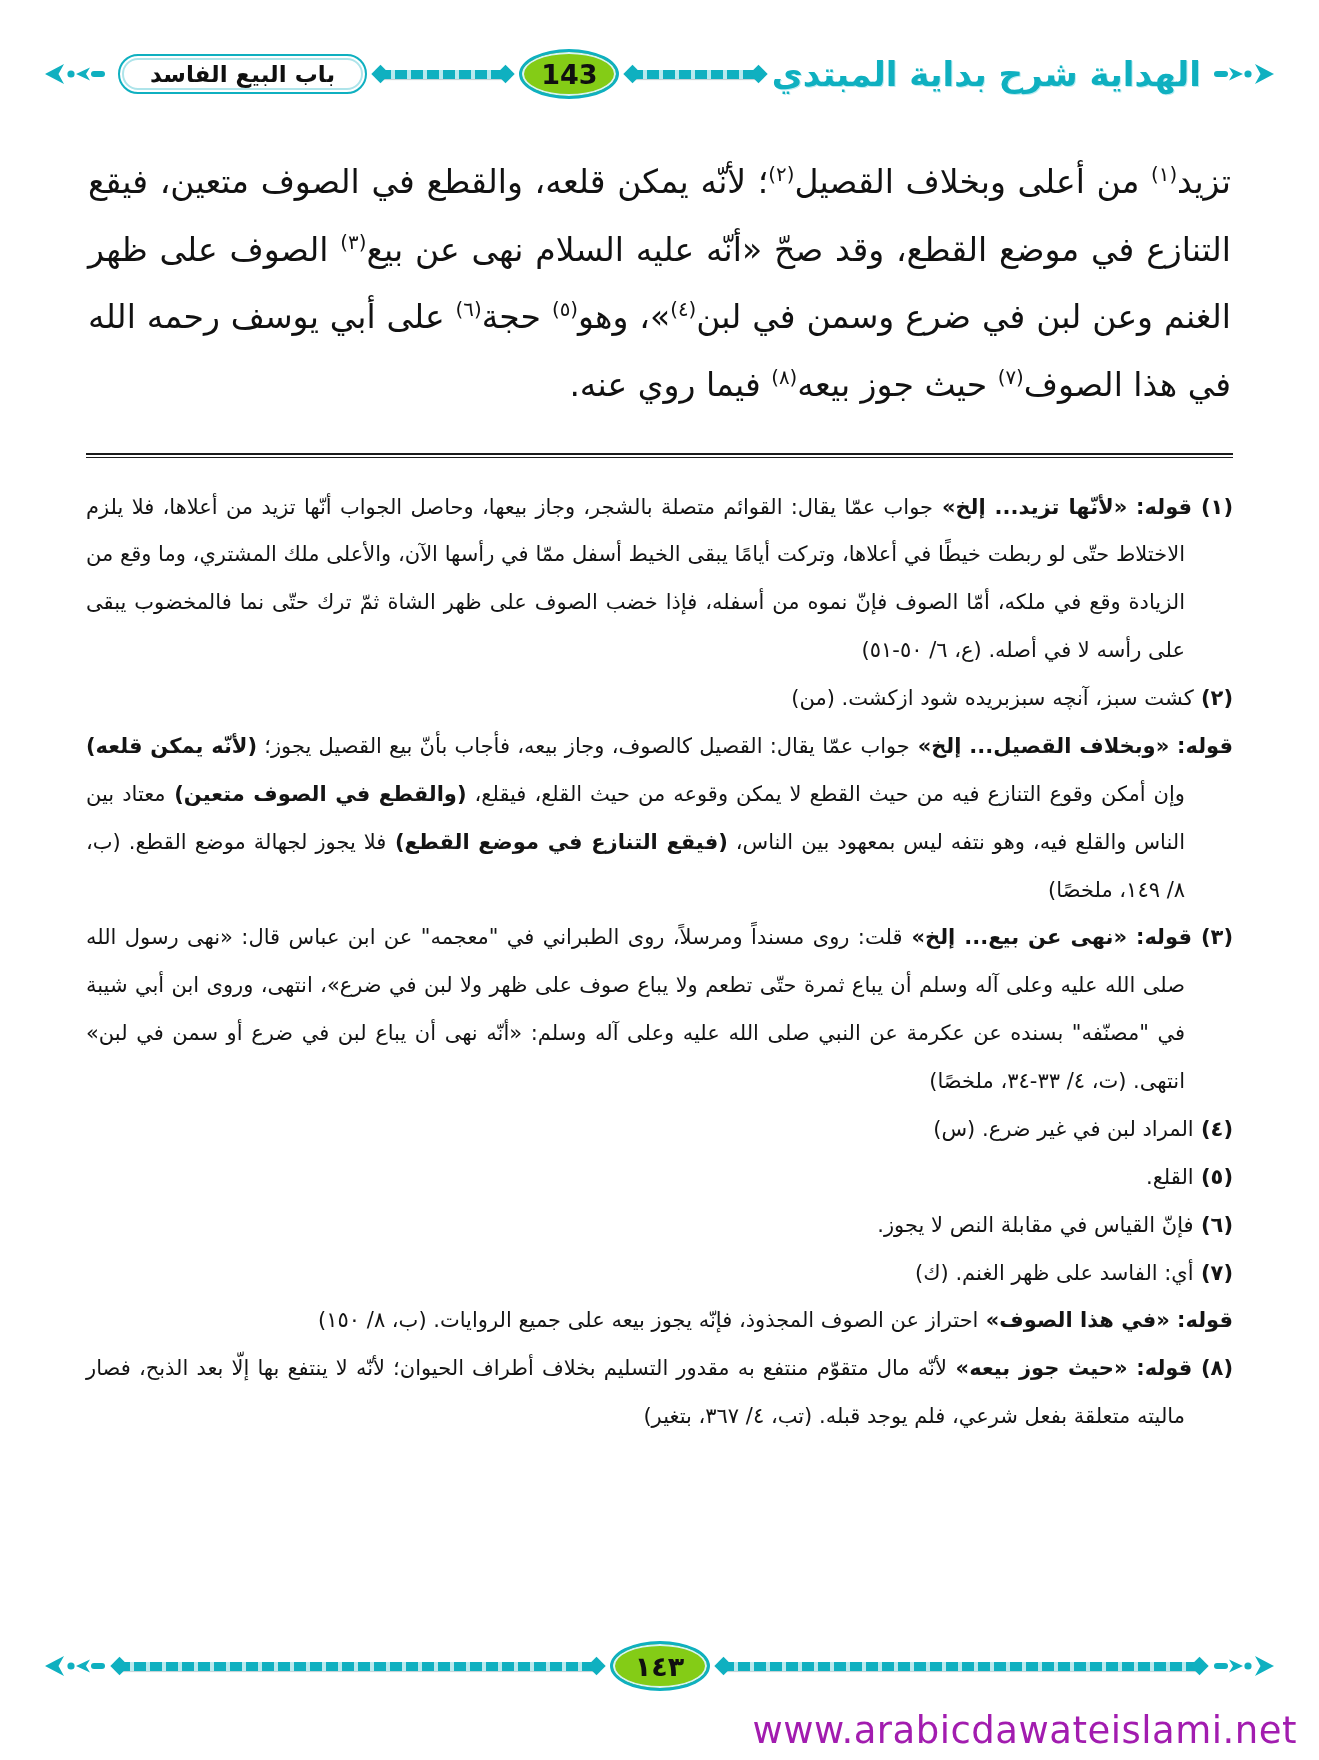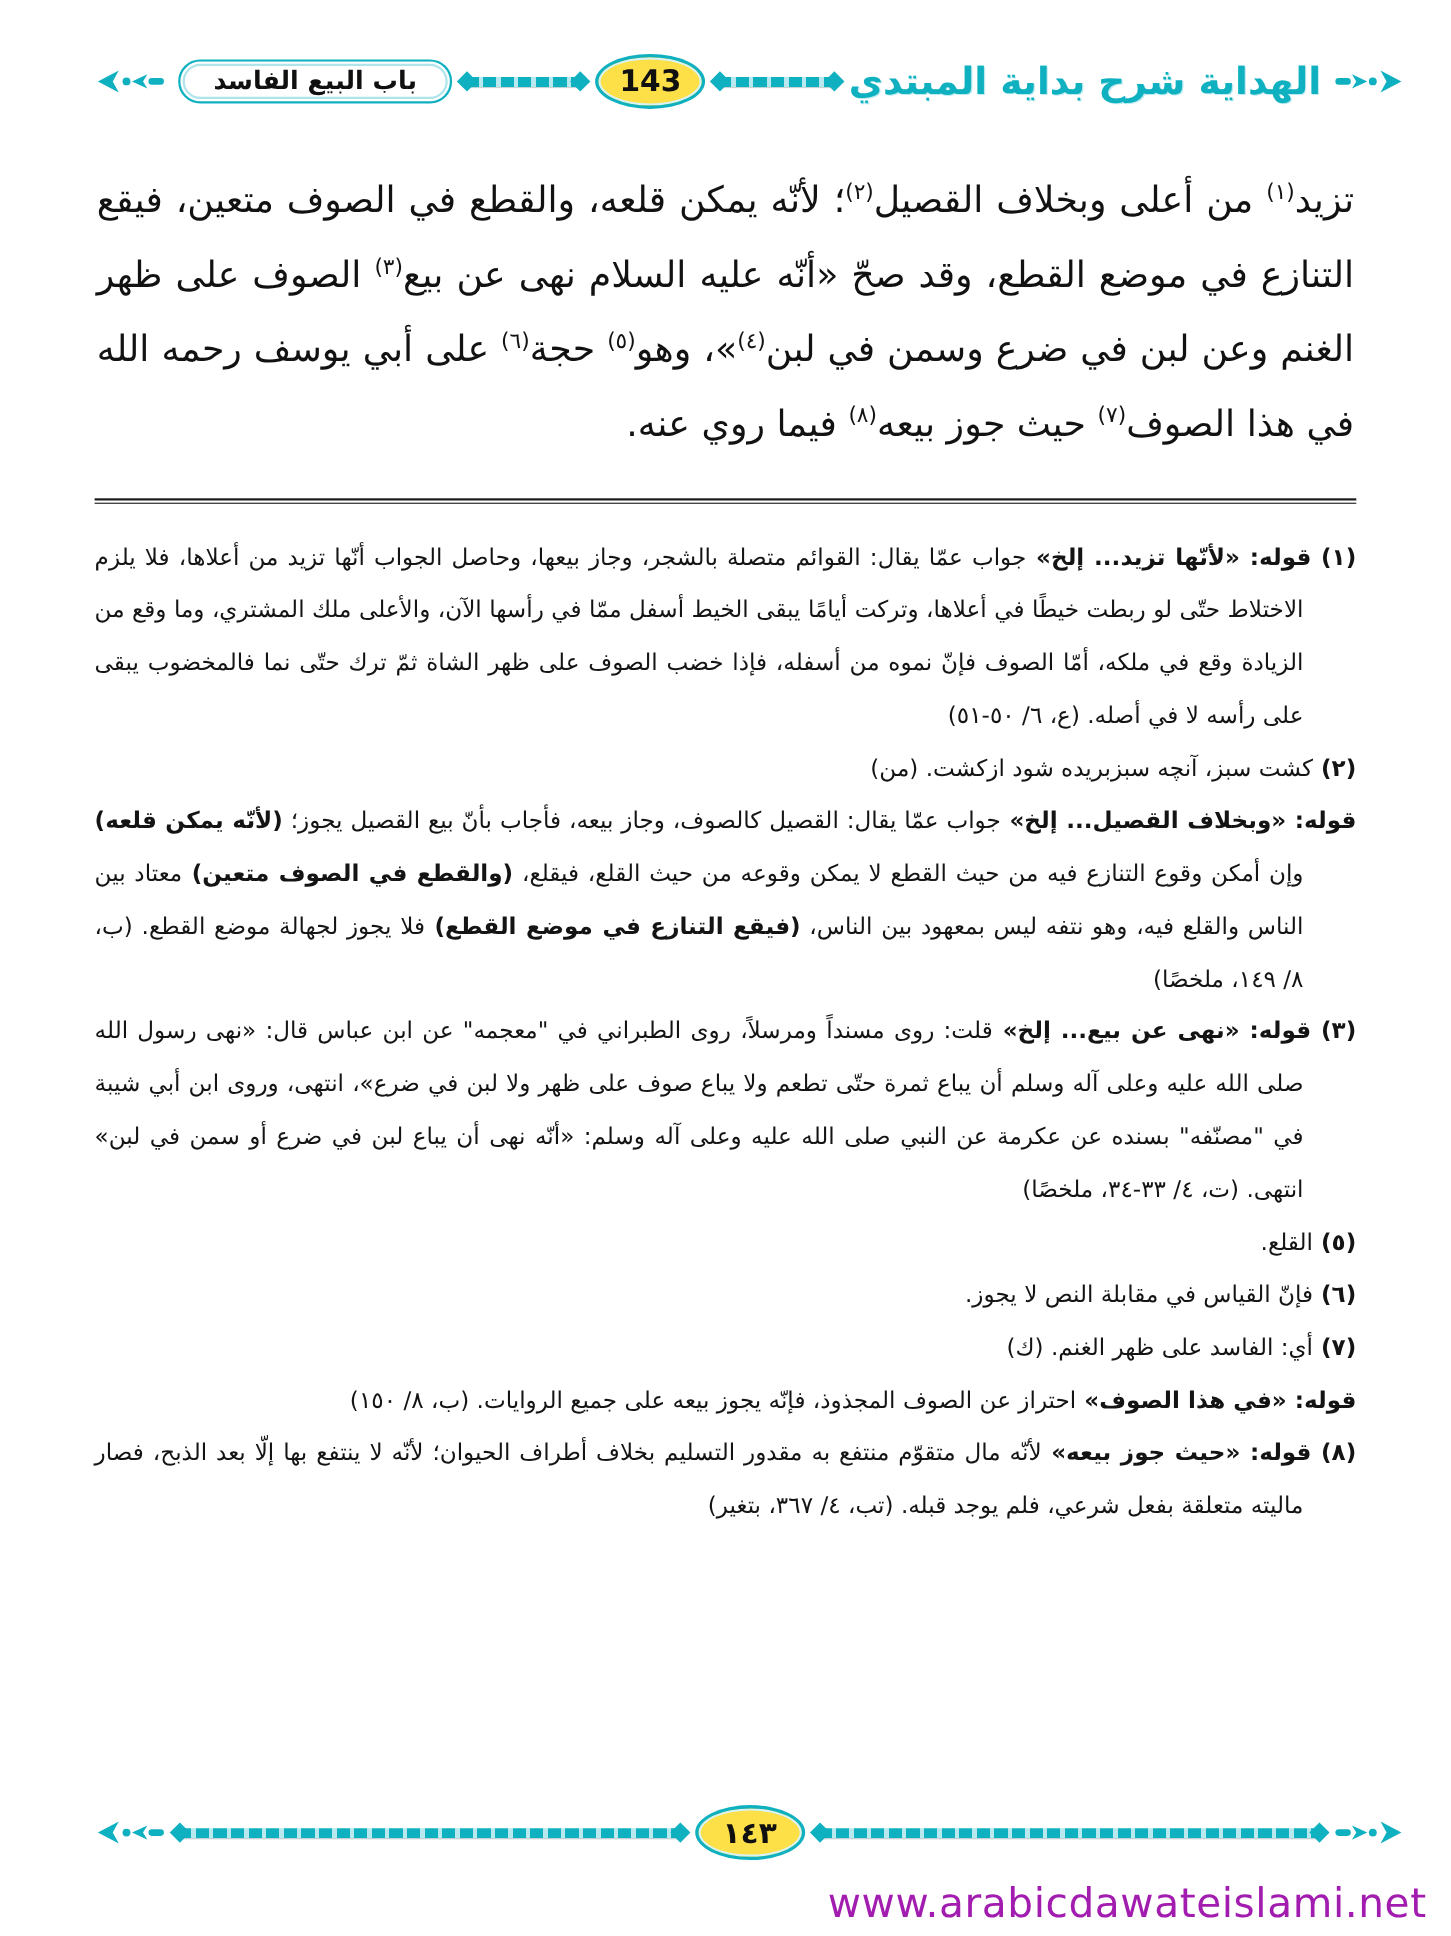--- a/index.html
+++ b/index.html
@@ -4,21 +4,21 @@
 <style>
   * { margin:0; padding:0; box-sizing:border-box; }
   html,body { background:#ffffff; }
   body { font-family:"DejaVu Sans", sans-serif; }
   .page {
     width:1319px; height:1760px; margin:0 auto; background:#ffffff;
     position:relative; overflow:hidden; color:#141414;
   }
 
   
-  .band { display:flex; align-items:center; gap:12px; padding:0 44px;margin-left:44px; }
+  .band { display:flex; align-items:center; gap:12px; padding:0 44px; }
   .header-band { margin-top:42px; height:64px; }
   .footer-band { position:absolute; left:0; right:0; bottom:66px; height:56px;text-align:right; }
 
   .rope {
     flex:1; height:9px; border-radius:5px; position:relative;
     background:repeating-linear-gradient(90deg,#0fb0c0 0 12px,#b8e9ee 12px 16px);
     box-shadow:0 1px 1px rgba(0,60,70,.25);
   }
   .rope::before, .rope::after {
     content:""; position:absolute; top:50%; width:13px; height:13px;
@@ -33,21 +33,21 @@
   .cartouche {
     flex:0 0 auto; border:2.5px solid #0fb0c0; border-radius:26px;
     padding:5px 30px; background:#fff;
     box-shadow:0 0 0 2px #fff inset, 0 0 0 4px #aee4ea inset;
     font-size:23px; font-weight:bold; color:#101010; white-space:nowrap;
     direction:rtl;
   }
 
   .page-oval {
     flex:0 0 auto; min-width:100px; height:50px; border:3px solid #0fb0c0;
-    border-radius:50%; background:#fde047; display:flex; align-items:center;
+    border-radius:50%; background:#84cc16; display:flex; align-items:center;
     justify-content:center; font-size:27px; font-weight:bold; color:#101010;
     box-shadow:0 0 0 2px #d8f3f6 inset;
   }
 
   .book-title {
     flex:0 0 auto; color:#0fb0c0; font-size:34px; font-weight:bold;
     white-space:nowrap; direction:rtl;
     text-shadow:1px 1px 0 #bdebf0;
   }
 
@@ -118,20 +118,21 @@
 
   <p class="matn">تزيد<sup class="fn-ref">(١)</sup> من أعلى وبخلاف القصيل<sup class="fn-ref">(٢)</sup>؛ لأنّه يمكن قلعه، والقطع في الصوف متعين، فيقع التنازع في موضع القطع، وقد صحّ «أنّه عليه السلام نهى عن بيع<sup class="fn-ref">(٣)</sup> الصوف على ظهر الغنم وعن لبن في ضرع وسمن في لبن<sup class="fn-ref">(٤)</sup>»، وهو<sup class="fn-ref">(٥)</sup> حجة<sup class="fn-ref">(٦)</sup> على أبي يوسف رحمه الله في هذا الصوف<sup class="fn-ref">(٧)</sup> حيث جوز بيعه<sup class="fn-ref">(٨)</sup> فيما روي عنه.</p>
 
   <div class="separator"></div>
 
   <div class="footnotes">
       <p class="footnote"><span class="b">(١) قوله: «لأنّها تزيد... إلخ» </span><span>جواب عمّا يقال: القوائم متصلة بالشجر، وجاز بيعها، وحاصل الجواب أنّها تزيد من أعلاها، فلا يلزم الاختلاط حتّى لو ربطت خيطًا في أعلاها، وتركت أيامًا يبقى الخيط أسفل ممّا في رأسها الآن، والأعلى ملك المشتري، وما وقع من الزيادة وقع في ملكه، أمّا الصوف فإنّ نموه من أسفله، فإذا خضب الصوف على ظهر الشاة ثمّ ترك حتّى نما فالمخضوب يبقى على رأسه لا في أصله. (ع، ٦/ ٥٠-٥١)</span></p>
       <p class="footnote"><span class="b">(٢) </span><span>كشت سبز، آنچه سبزبريده شود ازكشت. (من)</span></p>
       <p class="footnote"><span class="b">قوله: «وبخلاف القصيل... إلخ» </span><span>جواب عمّا يقال: القصيل كالصوف، وجاز بيعه، فأجاب بأنّ بيع القصيل يجوز؛ </span><span class="b">(لأنّه يمكن قلعه) </span><span>وإن أمكن وقوع التنازع فيه من حيث القطع لا يمكن وقوعه من حيث القلع، فيقلع، </span><span class="b">(والقطع في الصوف متعين) </span><span>معتاد بين الناس والقلع فيه، وهو نتفه ليس بمعهود بين الناس، </span><span class="b">(فيقع التنازع في موضع القطع) </span><span>فلا يجوز لجهالة موضع القطع. (ب، ٨/ ١٤٩، ملخصًا)</span></p>
       <p class="footnote"><span class="b">(٣) قوله: «نهى عن بيع... إلخ» </span><span>قلت: روى مسنداً ومرسلاً، روى الطبراني في "معجمه" عن ابن عباس قال: «نهى رسول الله صلى الله عليه وعلى آله وسلم أن يباع ثمرة حتّى تطعم ولا يباع صوف على ظهر ولا لبن في ضرع»، انتهى، وروى ابن أبي شيبة في "مصنّفه" بسنده عن عكرمة عن النبي صلى الله عليه وعلى آله وسلم: «أنّه نهى أن يباع لبن في ضرع أو سمن في لبن» انتهى. (ت، ٤/ ٣٣-٣٤، ملخصًا)</span></p>
+      <p class="footnote"><span class="b">(٤) </span><span>المراد لبن في غير ضرع. (س)</span></p>
       <p class="footnote"><span class="b">(٥) </span><span>القلع.</span></p>
       <p class="footnote"><span class="b">(٦) </span><span>فإنّ القياس في مقابلة النص لا يجوز.</span></p>
       <p class="footnote"><span class="b">(٧) </span><span>أي: الفاسد على ظهر الغنم. (ك)</span></p>
       <p class="footnote"><span class="b">قوله: «في هذا الصوف» </span><span>احتراز عن الصوف المجذوذ، فإنّه يجوز بيعه على جميع الروايات. (ب، ٨/ ١٥٠)</span></p>
       <p class="footnote"><span class="b">(٨) قوله: «حيث جوز بيعه» </span><span>لأنّه مال متقوّم منتفع به مقدور التسليم بخلاف أطراف الحيوان؛ لأنّه لا ينتفع بها إلّا بعد الذبح، فصار ماليته متعلقة بفعل شرعي، فلم يوجد قبله. (تب، ٤/ ٣٦٧، بتغير)</span></p>
     </div>
 
   <div class="band footer-band">
     <span class="finial">
       <svg width="62" height="26" viewBox="0 0 62 26" aria-hidden="true">

